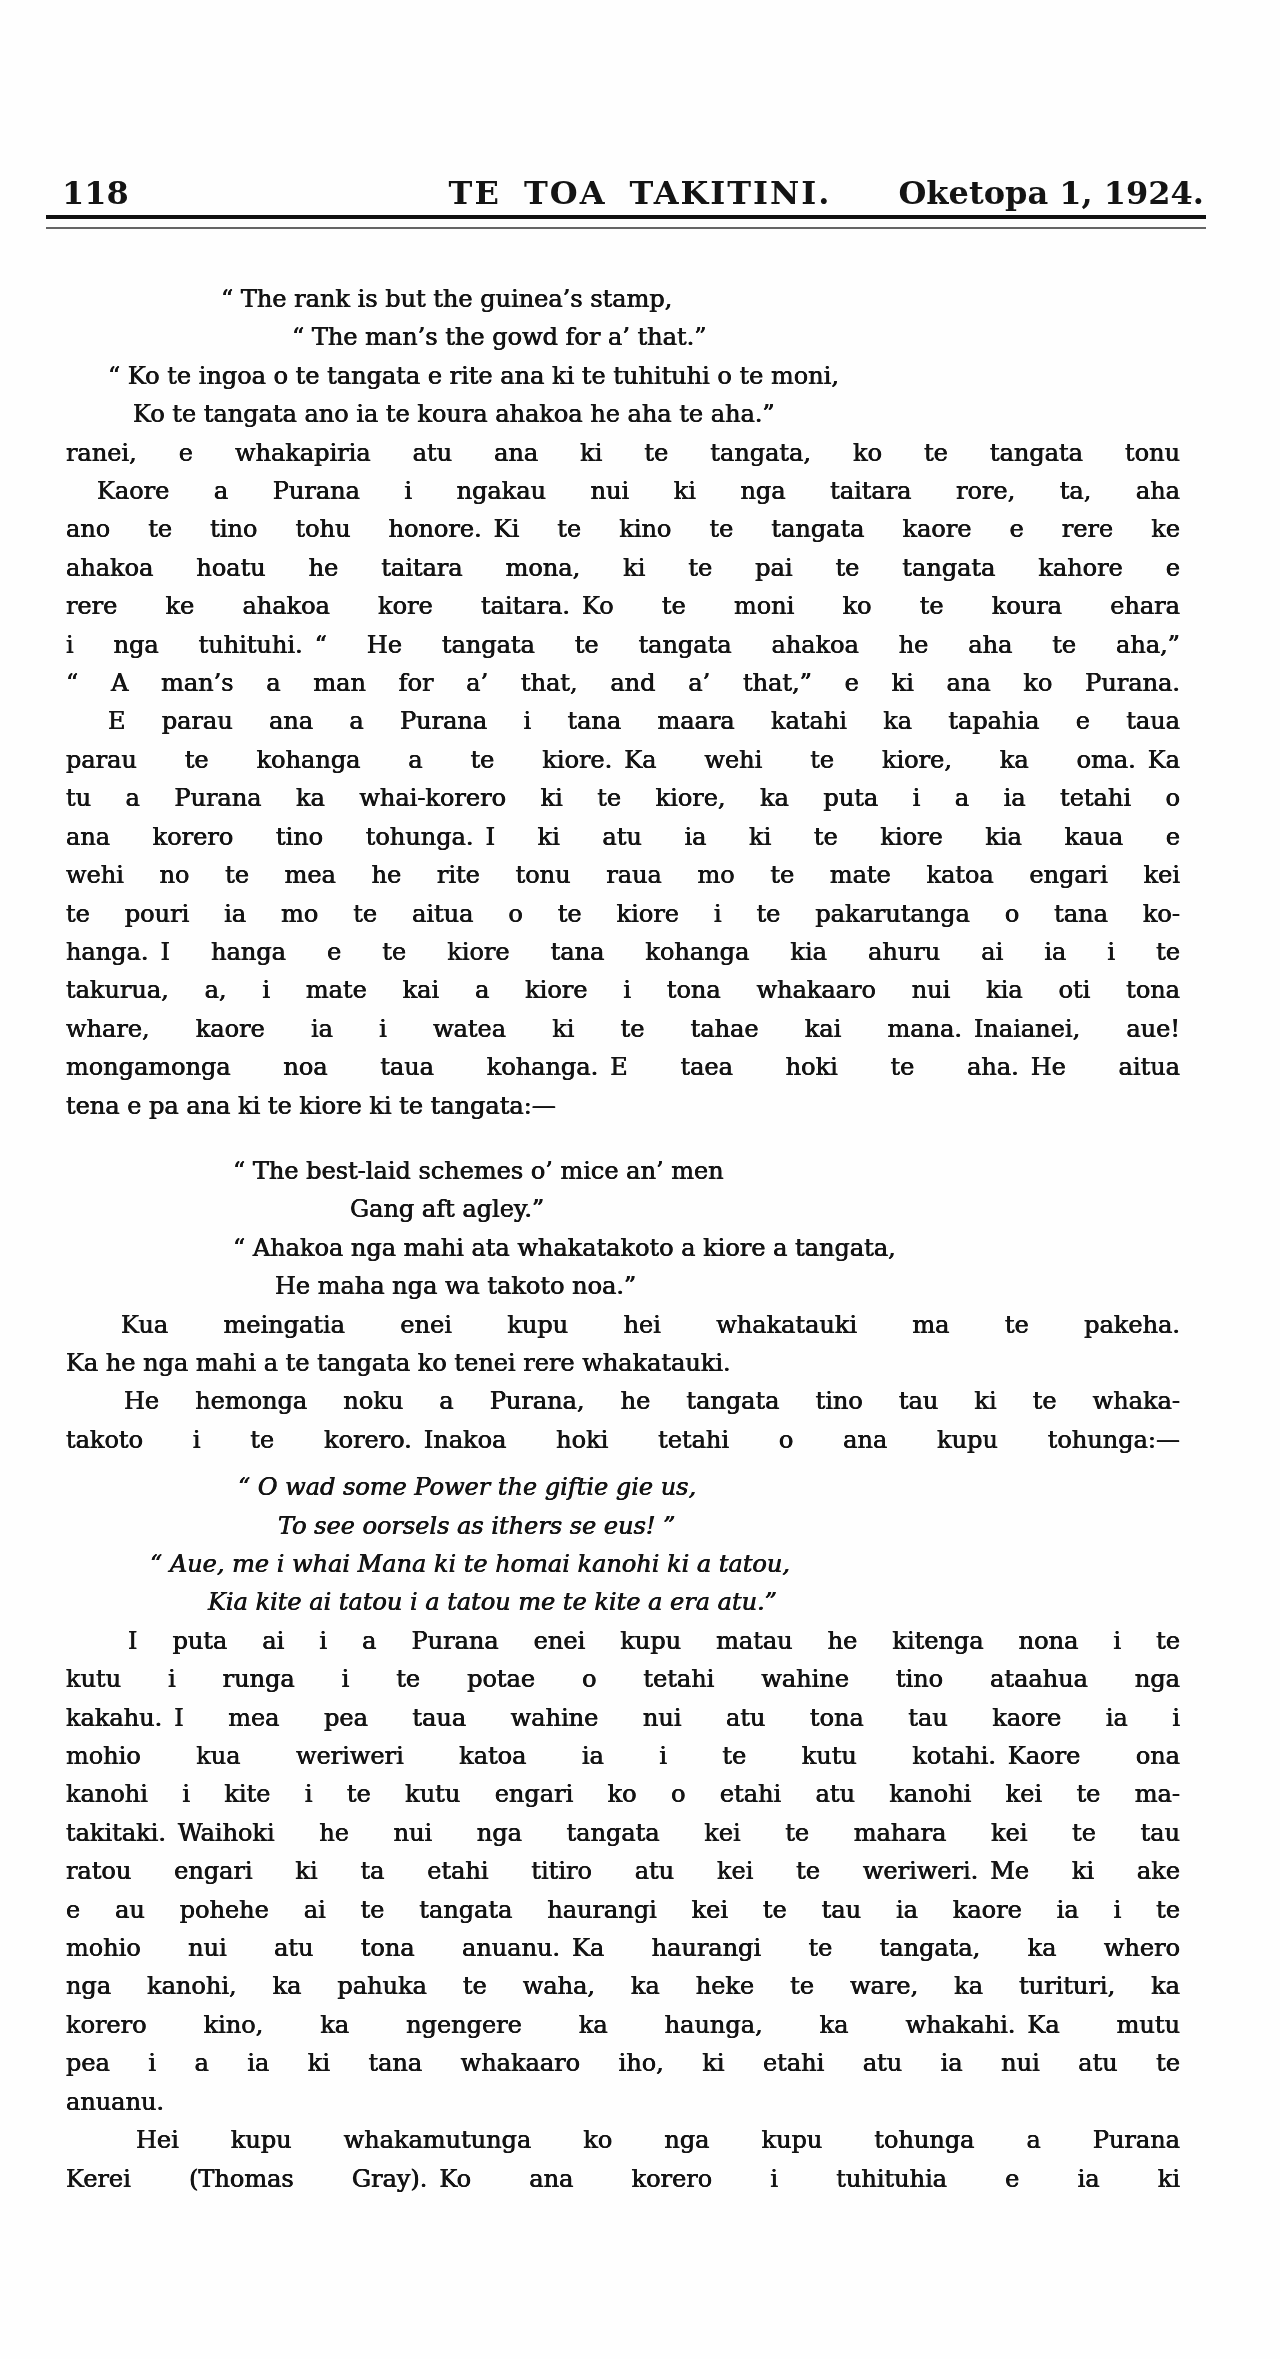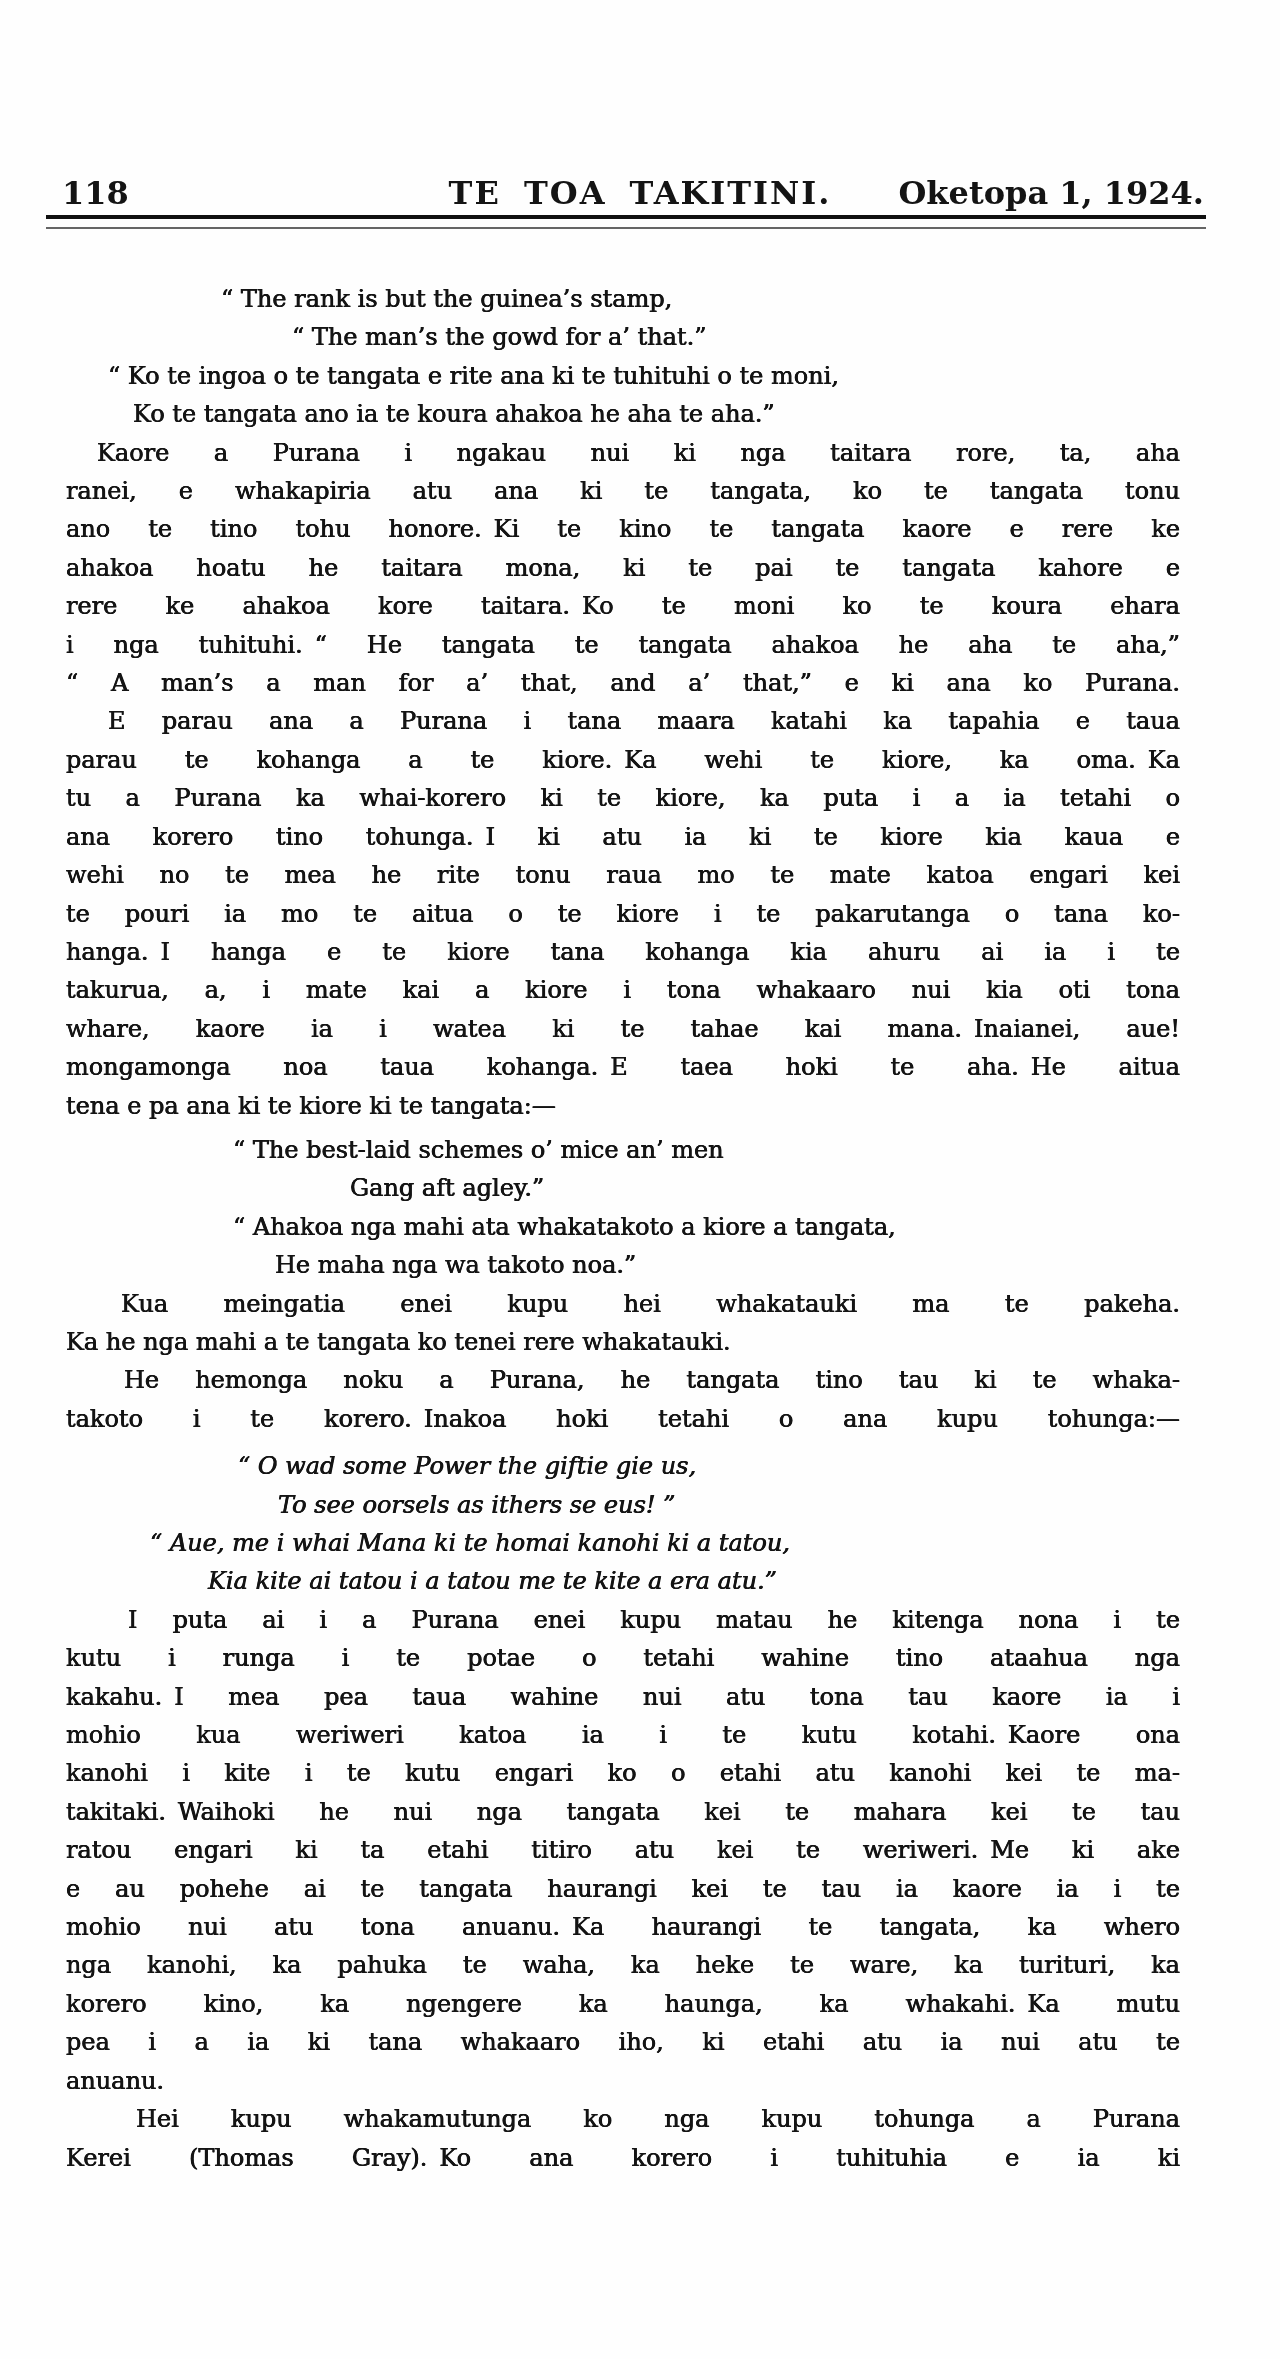--- a/index.html
+++ b/index.html
@@ -65,42 +65,42 @@
   <main class="article" id="article">
       <div class="block verse">
         <div class="line" style="padding-left: 155px;">“ The rank is but the guinea’s stamp,</div>
         <div class="line" style="padding-left: 226px;">“ The man’s the gowd for a’ that.”</div>
       </div>
       <div class="block verse" style="">
         <div class="line" style="padding-left: 42px;">“ Ko te ingoa o te tangata e rite ana ki te tuhituhi o te moni,</div>
         <div class="line" style="padding-left: 67px;">Ko te tangata ano ia te koura ahakoa he aha te aha.”</div>
       </div>
       <div class="block paragraph">
+        <div class="line justify">ranei, e whakapiria atu ana ki te tangata, ko te tangata tonu</div>
         <div class="line justify" style="text-indent: 31px;">Kaore a Purana i ngakau nui ki nga taitara rore, ta, aha</div>
-        <div class="line justify">ranei, e whakapiria atu ana ki te tangata, ko te tangata tonu</div>
         <div class="line justify">ano te tino tohu honore. Ki te kino te tangata kaore e rere ke</div>
         <div class="line justify">ahakoa hoatu he taitara mona, ki te pai te tangata kahore e</div>
         <div class="line justify">rere ke ahakoa kore taitara. Ko te moni ko te koura ehara</div>
         <div class="line justify">i nga tuhituhi. “ He tangata te tangata ahakoa he aha te aha,”</div>
         <div class="line justify">“ A man’s a man for a’ that, and a’ that,” e ki ana ko Purana.</div>
       </div>
       <div class="block paragraph">
         <div class="line justify" style="text-indent: 42px;">E parau ana a Purana i tana maara katahi ka tapahia e taua</div>
         <div class="line justify">parau te kohanga a te kiore. Ka wehi te kiore, ka oma. Ka</div>
         <div class="line justify">tu a Purana ka whai-korero ki te kiore, ka puta i a ia tetahi o</div>
         <div class="line justify">ana korero tino tohunga. I ki atu ia ki te kiore kia kaua e</div>
         <div class="line justify">wehi no te mea he rite tonu raua mo te mate katoa engari kei</div>
         <div class="line justify">te pouri ia mo te aitua o te kiore i te pakarutanga o tana ko-</div>
         <div class="line justify">hanga. I hanga e te kiore tana kohanga kia ahuru ai ia i te</div>
         <div class="line justify">takurua, a, i mate kai a kiore i tona whakaaro nui kia oti tona</div>
         <div class="line justify">whare, kaore ia i watea ki te tahae kai mana. Inaianei, aue!</div>
         <div class="line justify">mongamonga noa taua kohanga. E taea hoki te aha. He aitua</div>
         <div class="line">tena e pa ana ki te kiore ki te tangata:—</div>
       </div>
-      <div class="block verse" style="margin-top: 6px;">
+      <div class="block verse" style="margin-top: 27px;">
         <div class="line" style="padding-left: 167px;">“ The best-laid schemes o’ mice an’ men</div>
         <div class="line" style="padding-left: 284px;">Gang aft agley.”</div>
         <div class="line" style="padding-left: 167px;">“ Ahakoa nga mahi ata whakatakoto a kiore a tangata,</div>
         <div class="line" style="padding-left: 209px;">He maha nga wa takoto noa.”</div>
       </div>
       <div class="block paragraph">
         <div class="line justify" style="text-indent: 55px;">Kua meingatia enei kupu hei whakatauki ma te pakeha.</div>
         <div class="line">Ka he nga mahi a te tangata ko tenei rere whakatauki.</div>
       </div>
       <div class="block paragraph">

